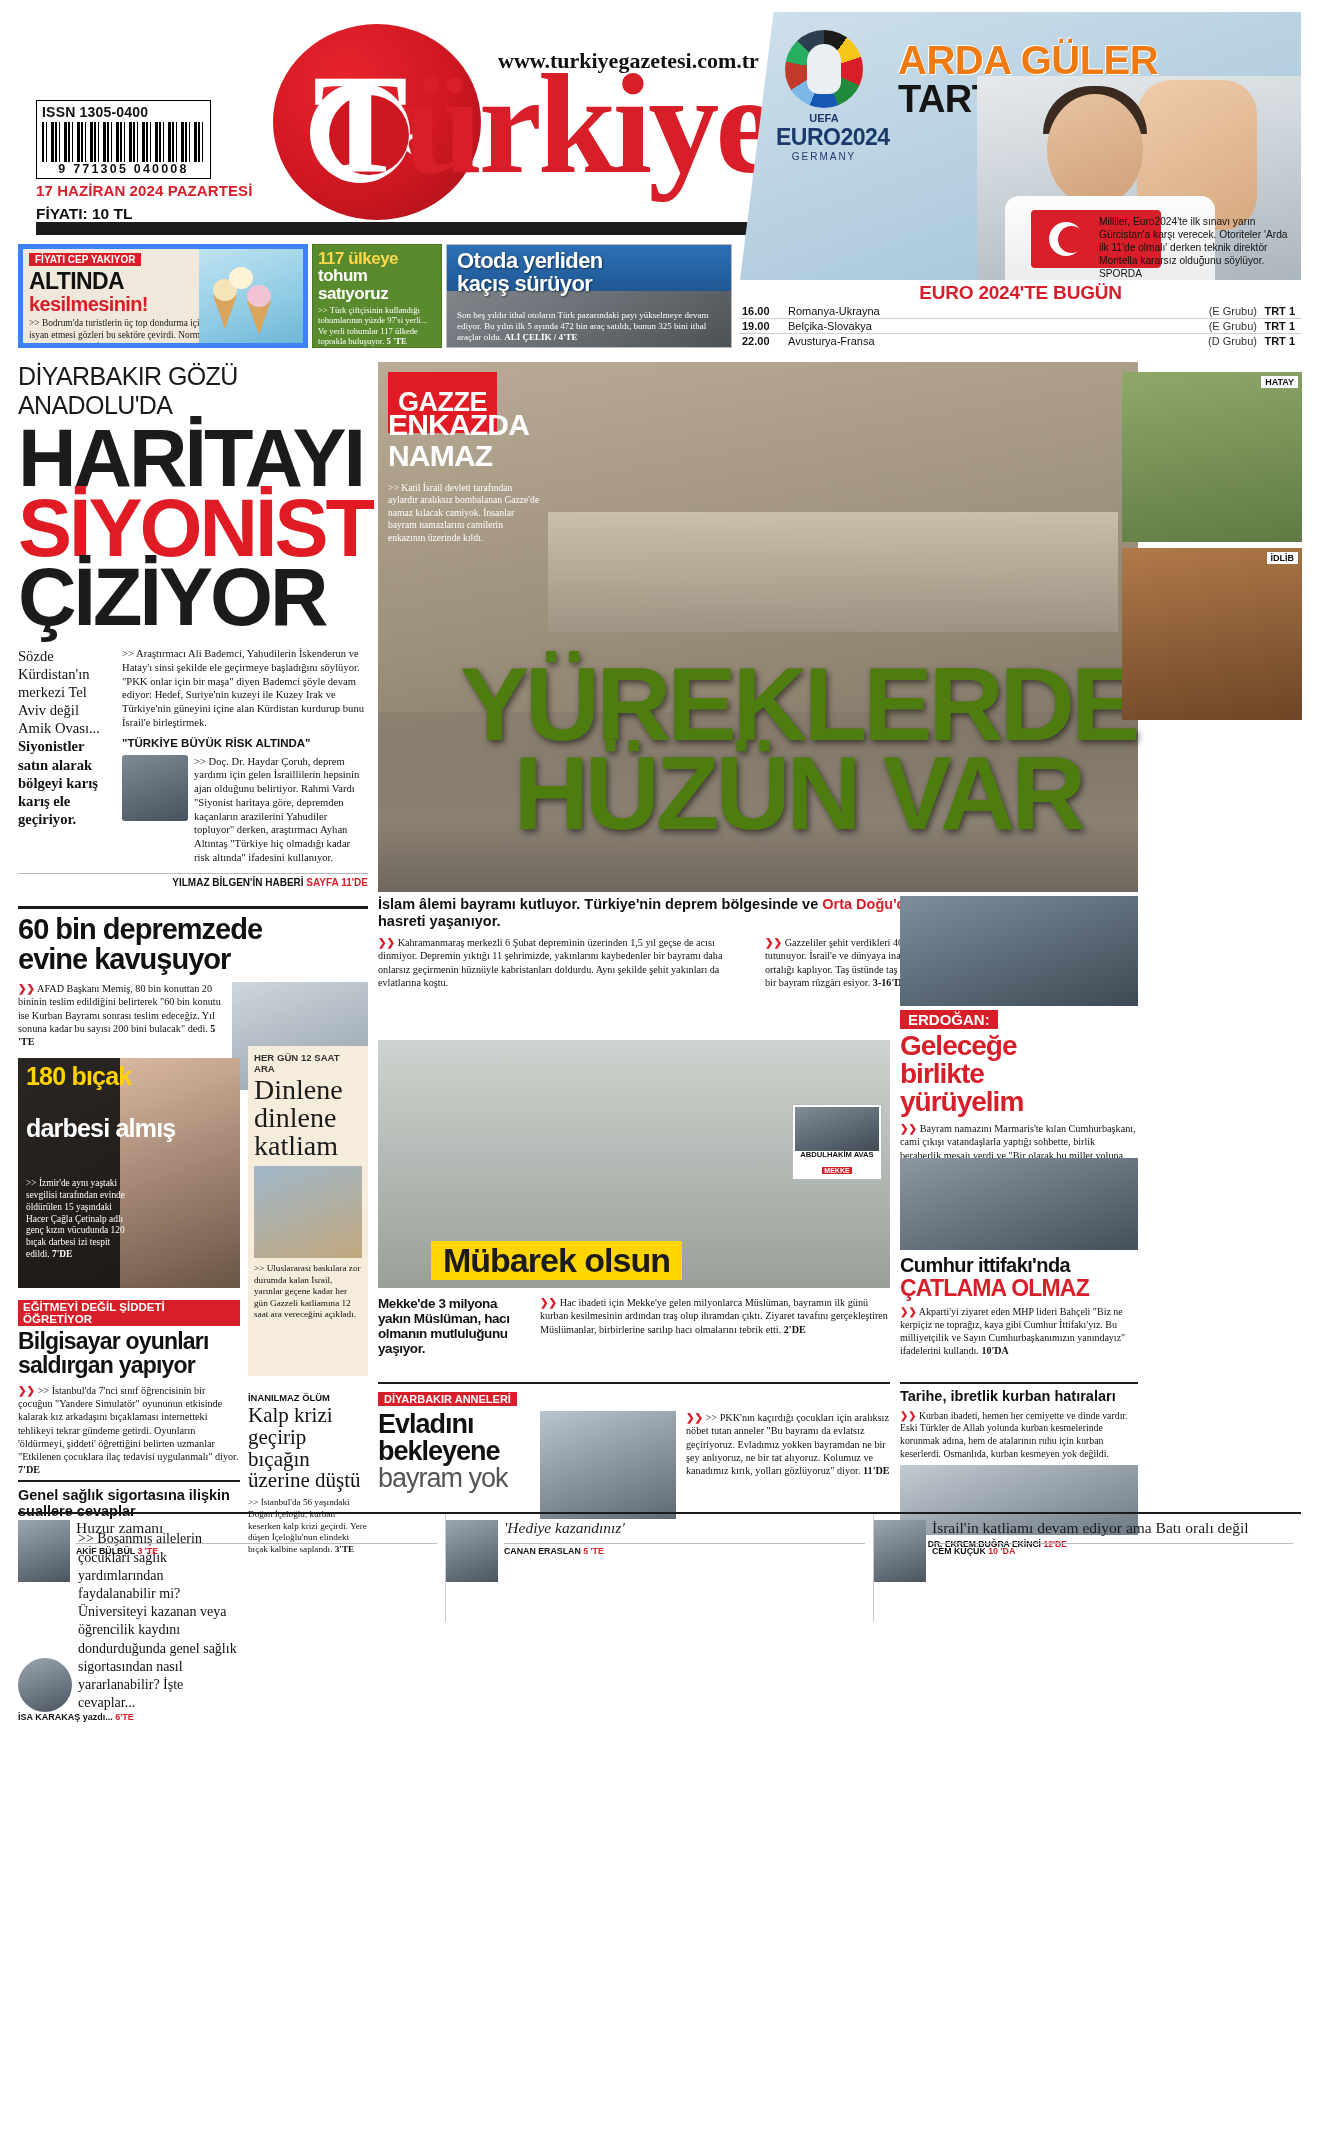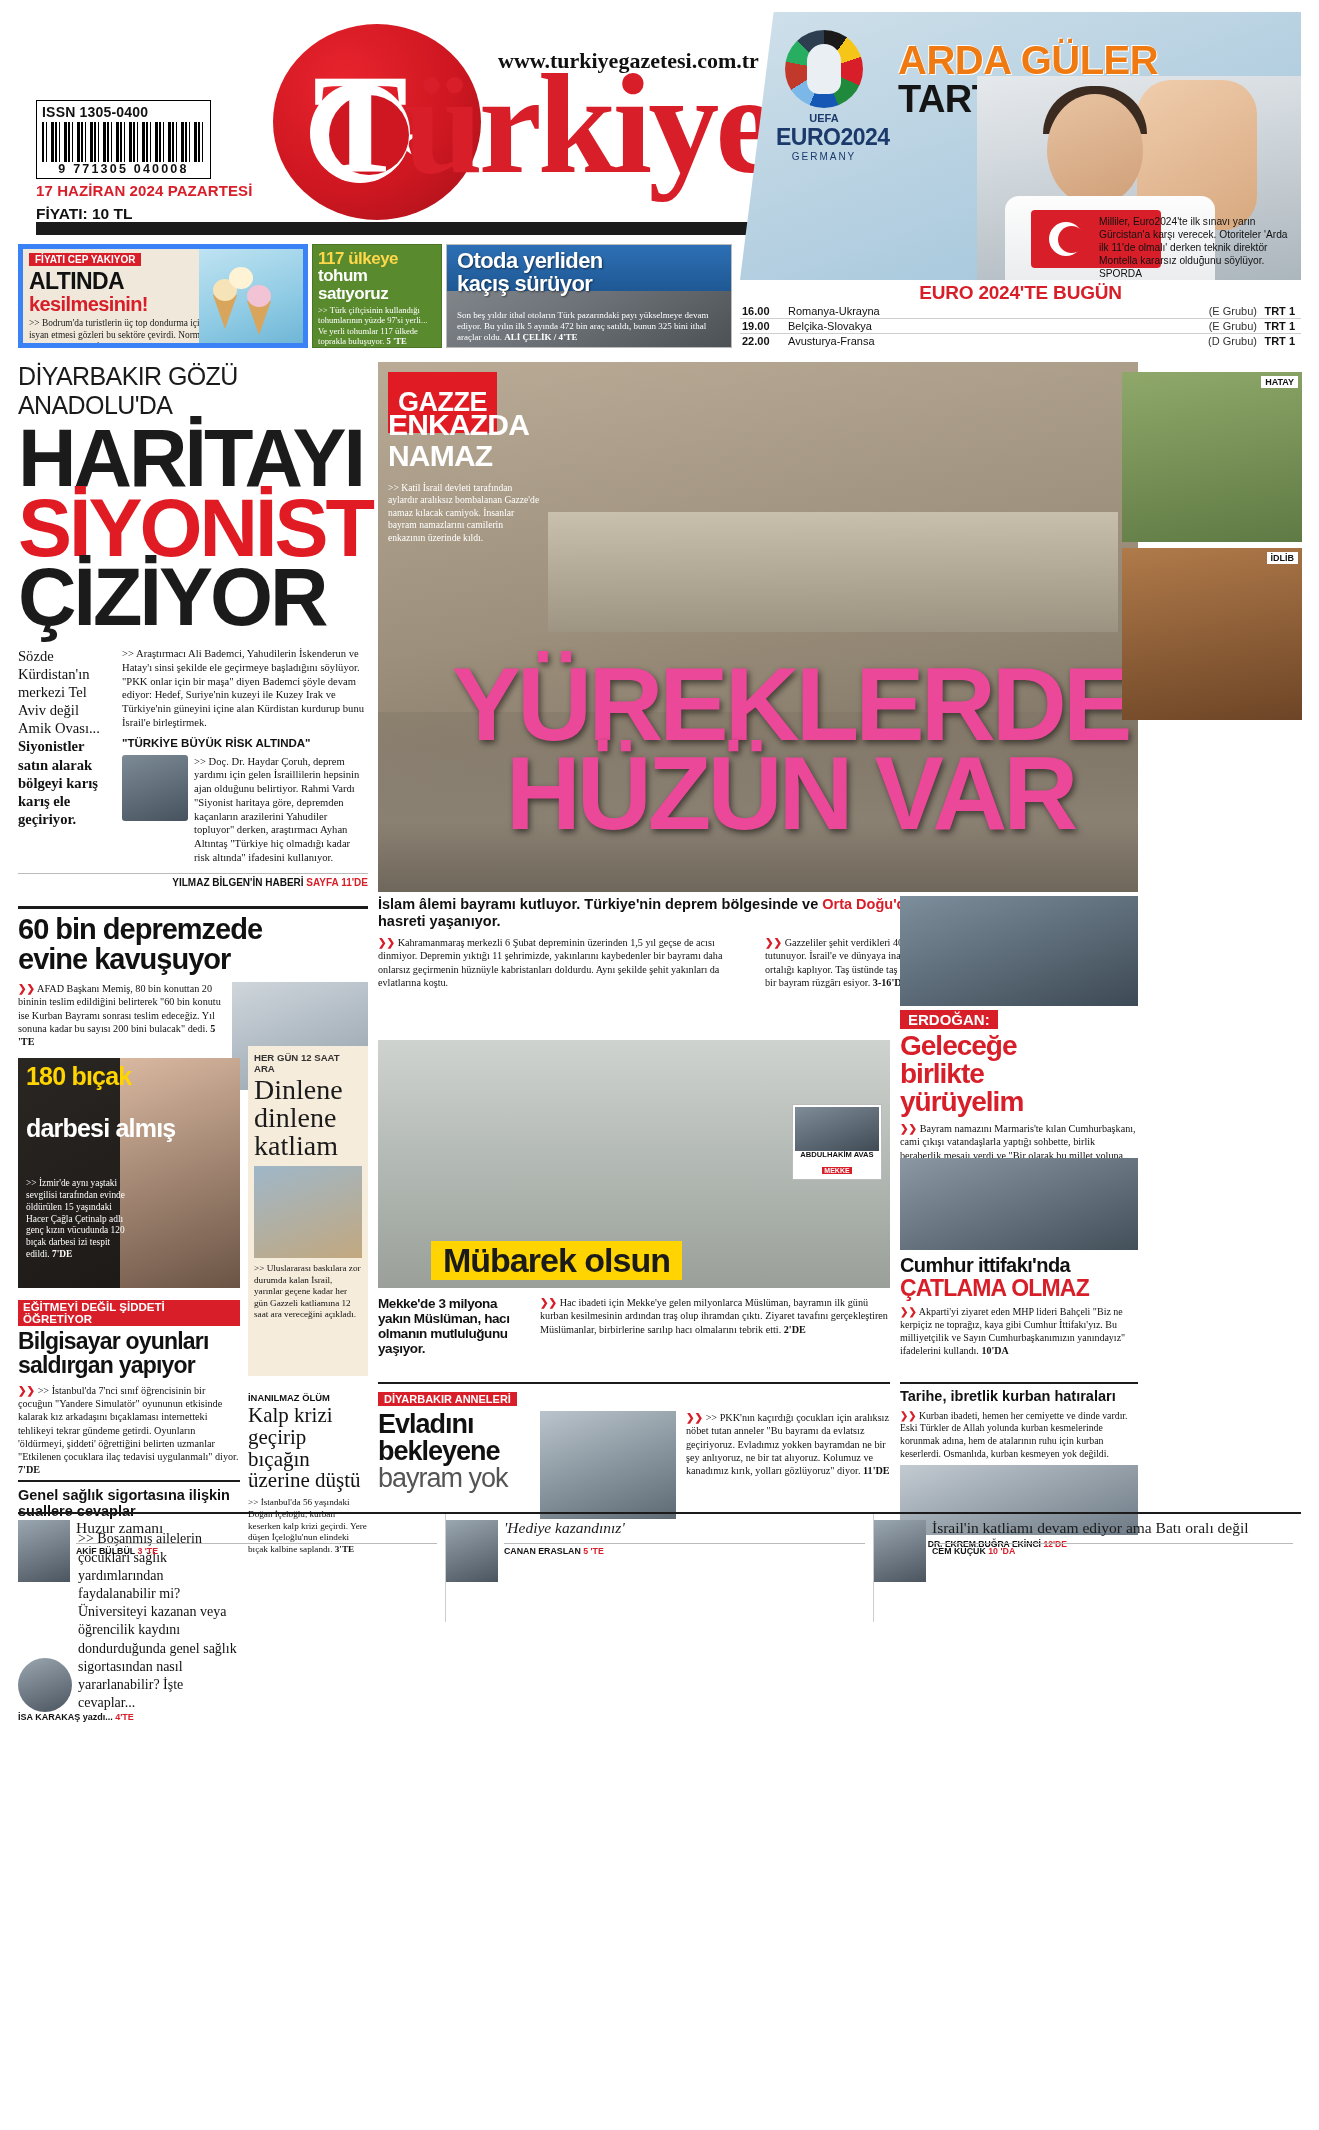--- a/index.html
+++ b/index.html
@@ -142,21 +142,21 @@
     font-family:"Liberation Sans", sans-serif; font-weight:700; font-size:27px; padding:15px 10px; letter-spacing:-.5px; }
   .gazze-t2 { position:absolute; left:10px; top:48px; color:#fff;
     font-family:"Liberation Sans", sans-serif; font-weight:700; font-size:30px; letter-spacing:-.8px; line-height:1.02; }
   .gazze-body { position:absolute; left:10px; top:120px; width:152px; color:#fff;
     font-size:9.6px; line-height:1.3; }
   .rubble { position:absolute; left:0; bottom:0; width:100%; height:180px;
     background:linear-gradient(180deg,rgba(120,110,95,.3),#8b8173 60%,#6f675b 100%); }
   .crowd { position:absolute; left:170px; top:150px; width:570px; height:120px;
     background:linear-gradient(180deg,#cfc6b4,#9f9584); opacity:.85; }
 
-  .yurek { position:absolute; left:358px; top:660px; width:864px; color:#ec4899;
+  .yurek { position:absolute; left:366px; top:660px; width:864px; color:#4d7c0f;
     font-family:"Liberation Sans", sans-serif; font-weight:700; font-size:104px;
     letter-spacing:-4px; line-height:.86; text-align:center;
     text-shadow:2px 3px 6px rgba(0,0,0,.55); }
 
   
   .side-ph { position:absolute; width:180px; }
   .ph-hatay { left:1122px; top:372px; height:170px; background:linear-gradient(170deg,#8fa86a,#5f7a44); }
   .ph-idlib { left:1122px; top:548px; height:172px; background:linear-gradient(170deg,#b07a4a,#6d4526); }
   .ph-lbl { position:absolute; right:4px; top:4px; background:#fff; color:#111;
     font-family:"Liberation Sans", sans-serif; font-weight:700; font-size:9px; padding:1px 4px; }
@@ -556,21 +556,21 @@
   </div>
 
   <div class="genel">
     <div class="genel-h">Genel sağlık sigortasına ilişkin suallere cevaplar</div>
     <div class="genel-row">
       <div class="genel-face"></div>
       <div class="genel-body">&gt;&gt; Boşanmış ailelerin çocukları sağlık yardımlarından faydalanabilir mi? Üniversiteyi kazanan veya öğrencilik kaydını dondurduğunda genel sağlık sigortasından nasıl yararlanabilir? İşte cevaplar...</div>
     </div>
     <div class="genel-by">
       <span>İSA KARAKAŞ yazdı...</span>
-      <span class="pg">4'TE</span>
+      <span class="pg">6'TE</span>
     </div>
   </div>
 
   <div class="kalp">
     <div class="kalp-k">İNANILMAZ ÖLÜM</div>
     <div class="kalp-h">Kalp krizi<br>geçirip bıçağın<br>üzerine düştü</div>
     <div class="kalp-body">
       <span>&gt;&gt; İstanbul'da 56 yaşındaki Doğan İçeloğlu, kurban keserken kalp krizi geçirdi. Yere düşen İçeloğlu'nun elindeki bıçak kalbine saplandı.</span>
       <b>3'TE</b>
     </div>

